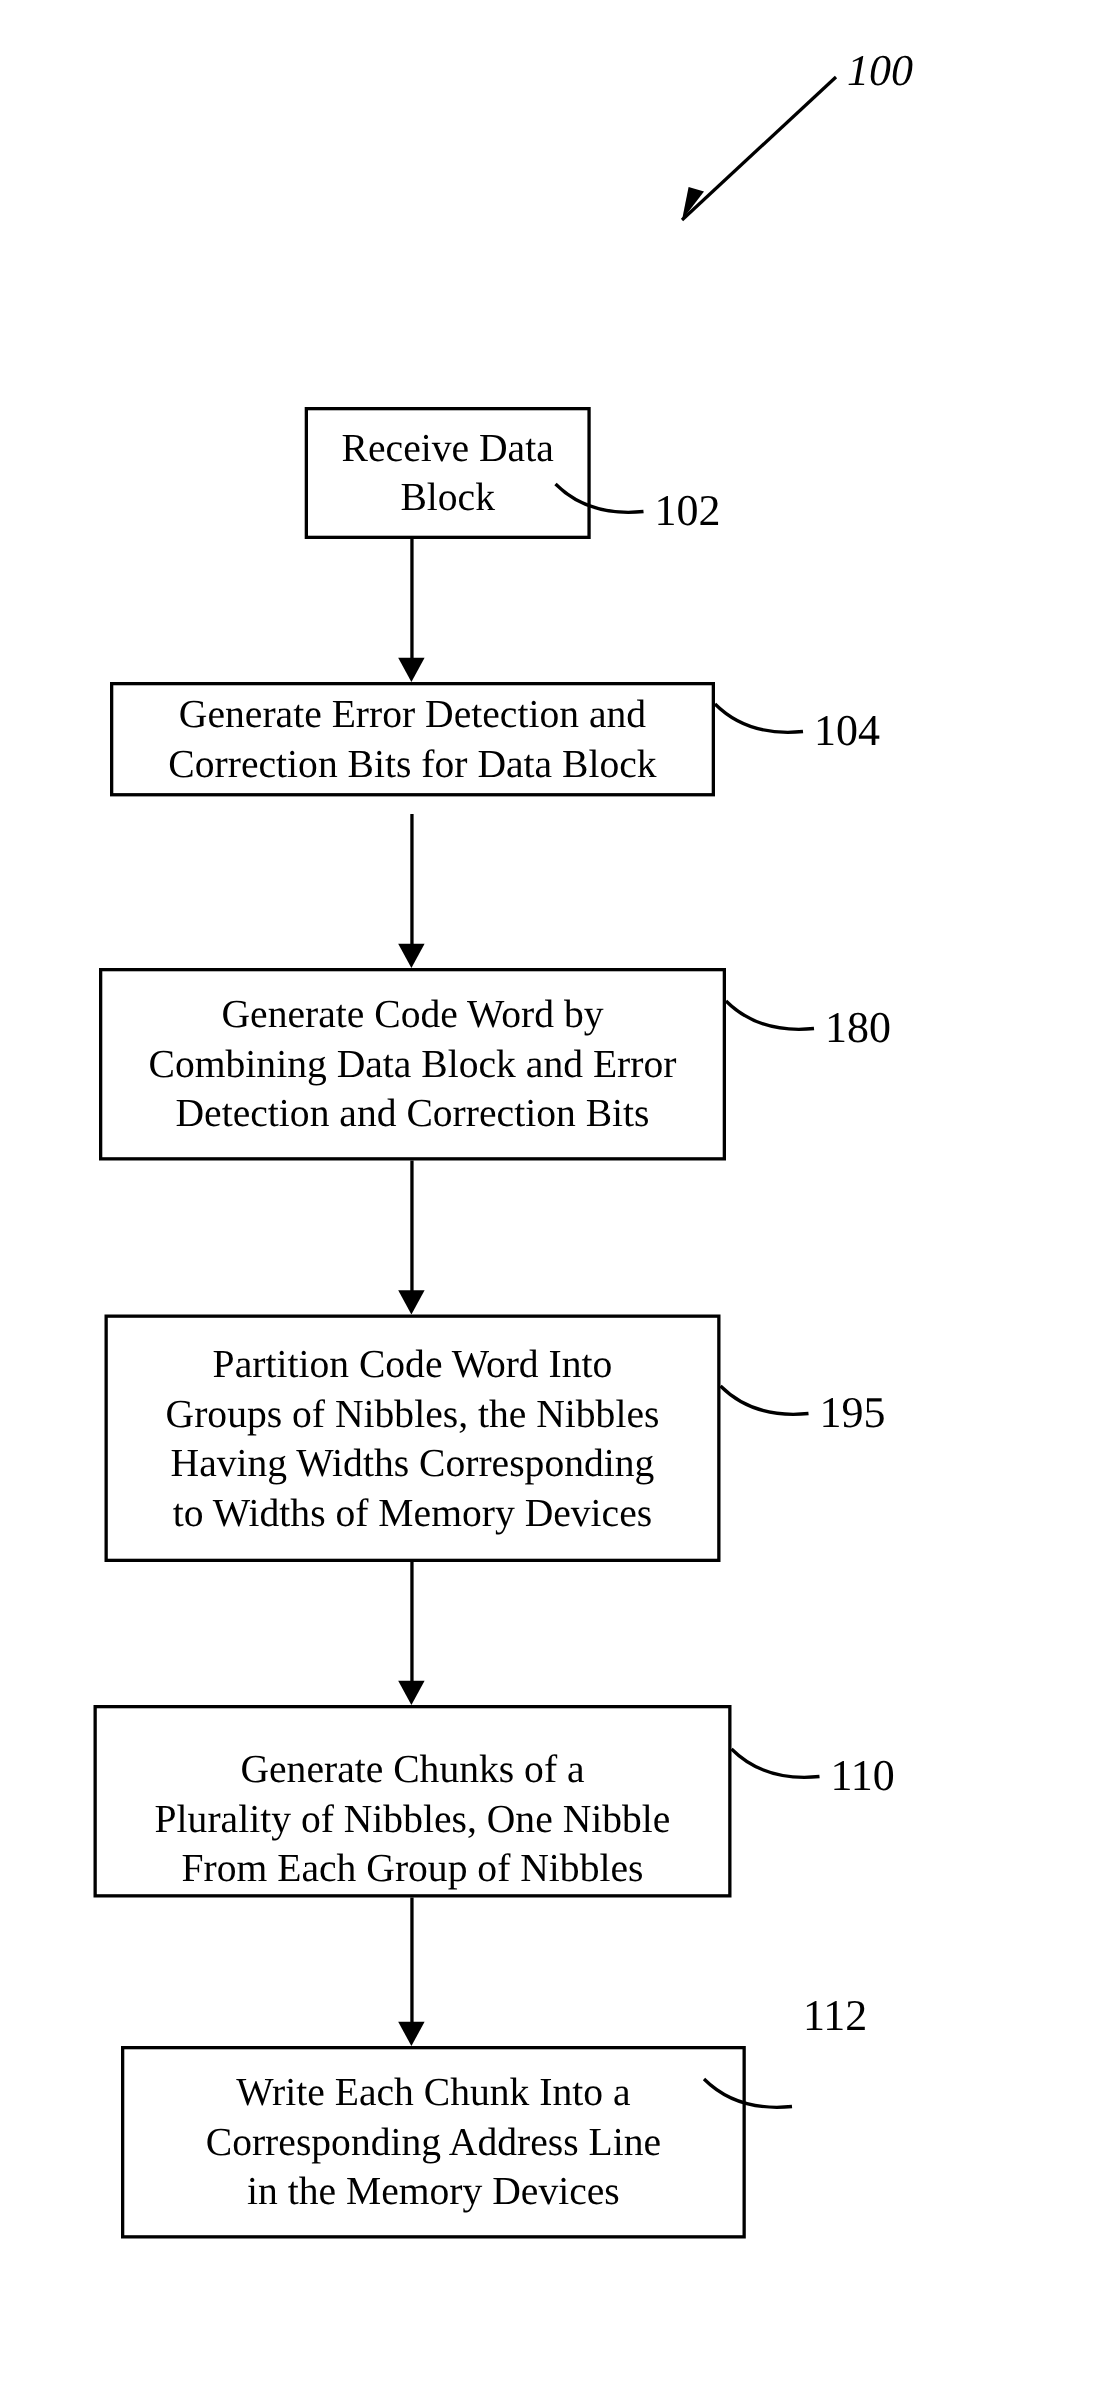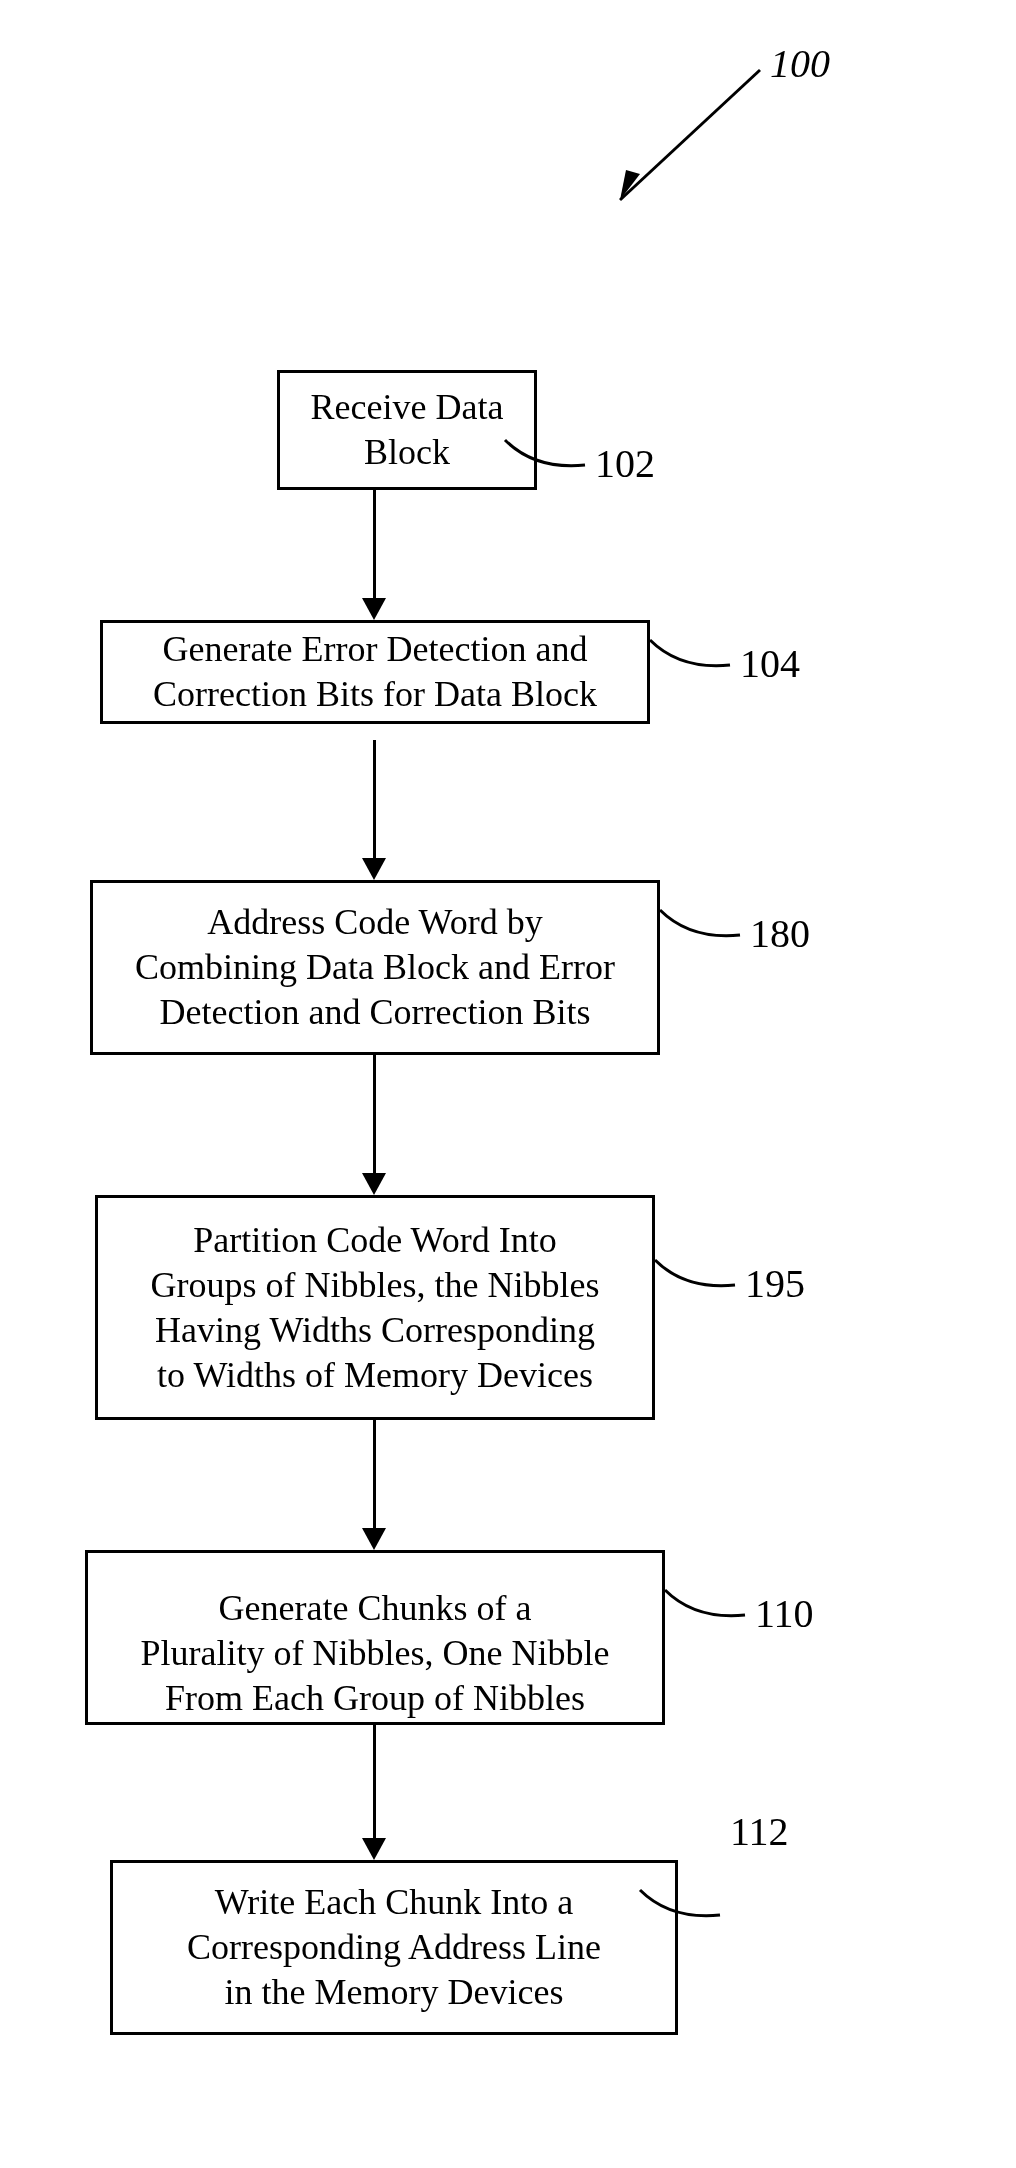--- a/index.html
+++ b/index.html
@@ -86,21 +86,21 @@
     <svg style="position:absolute; left:650px; top:640px; overflow:visible;" width="90" height="40">
       <path d="M0 0 Q 30 30 80 25" stroke="#000" stroke-width="3" fill="none"></path>
     </svg>
   </div>
   <div class="ref-label" style="left:740px; top:640px;">104</div>
 
   <div class="arrow-line" style="left:373px; top:740px; height:120px;"></div>
   <div class="arrow-head" style="left:362px; top:858px;"></div>
 
   <div class="box" style="left:90px; top:880px; width:570px; height:175px;">
-    <span style="white-space:pre-line;">Address Code Word by
+    <span style="white-space:pre-line;">Generate Code Word by
 Combining Data Block and Error
 Detection and Correction Bits</span>
   </div>
   <div>
     <svg style="position:absolute; left:660px; top:910px; overflow:visible;" width="90" height="40">
       <path d="M0 0 Q 30 30 80 25" stroke="#000" stroke-width="3" fill="none"></path>
     </svg>
   </div>
   <div class="ref-label" style="left:750px; top:910px;">180</div>
 

